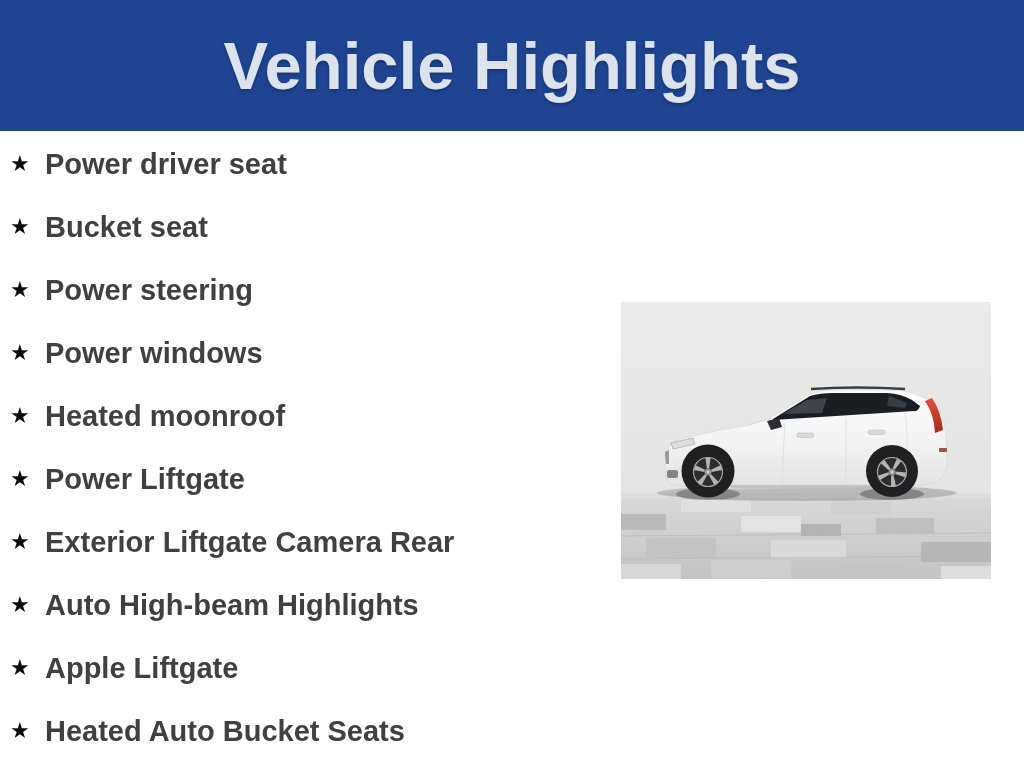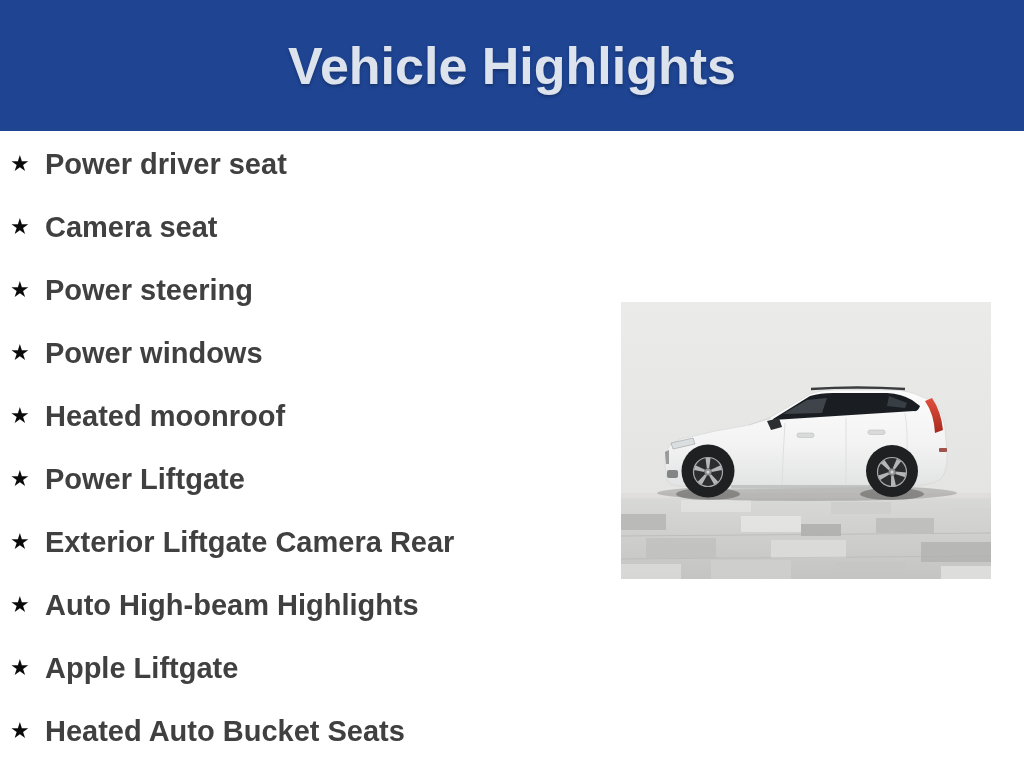--- a/index.html
+++ b/index.html
@@ -15,21 +15,21 @@
     position: absolute;
     left: 0; top: 0;
     width: 1024px; height: 131px;
     background: #1e4492;
     display: flex;
     align-items: center;
     justify-content: center;
   }
   .header h1 {
     margin: 4px;
-    font-size: 52px;
+    font-size: 67px;
     font-weight: bold;
     letter-spacing: 0px;
     color: #dde3ec;
     text-shadow: 0 2px 3px rgba(10,20,50,0.35);
   }
   ul.highlights {
     list-style: none;
     margin: 0;
     padding: 0;
     position: absolute;
@@ -77,21 +77,21 @@
     <h1 style="color: rgb(221, 227, 236);">Vehicle Highlights</h1>
   </div>
 
   <ul class="highlights">
       <li>
         <span class="star">★</span>
         <span class="label">Power driver seat</span>
       </li>
       <li>
         <span class="star">★</span>
-        <span class="label">Camera seat</span>
+        <span class="label">Bucket seat</span>
       </li>
       <li>
         <span class="star">★</span>
         <span class="label">Power steering</span>
       </li>
       <li>
         <span class="star">★</span>
         <span class="label">Power windows</span>
       </li>
       <li>

